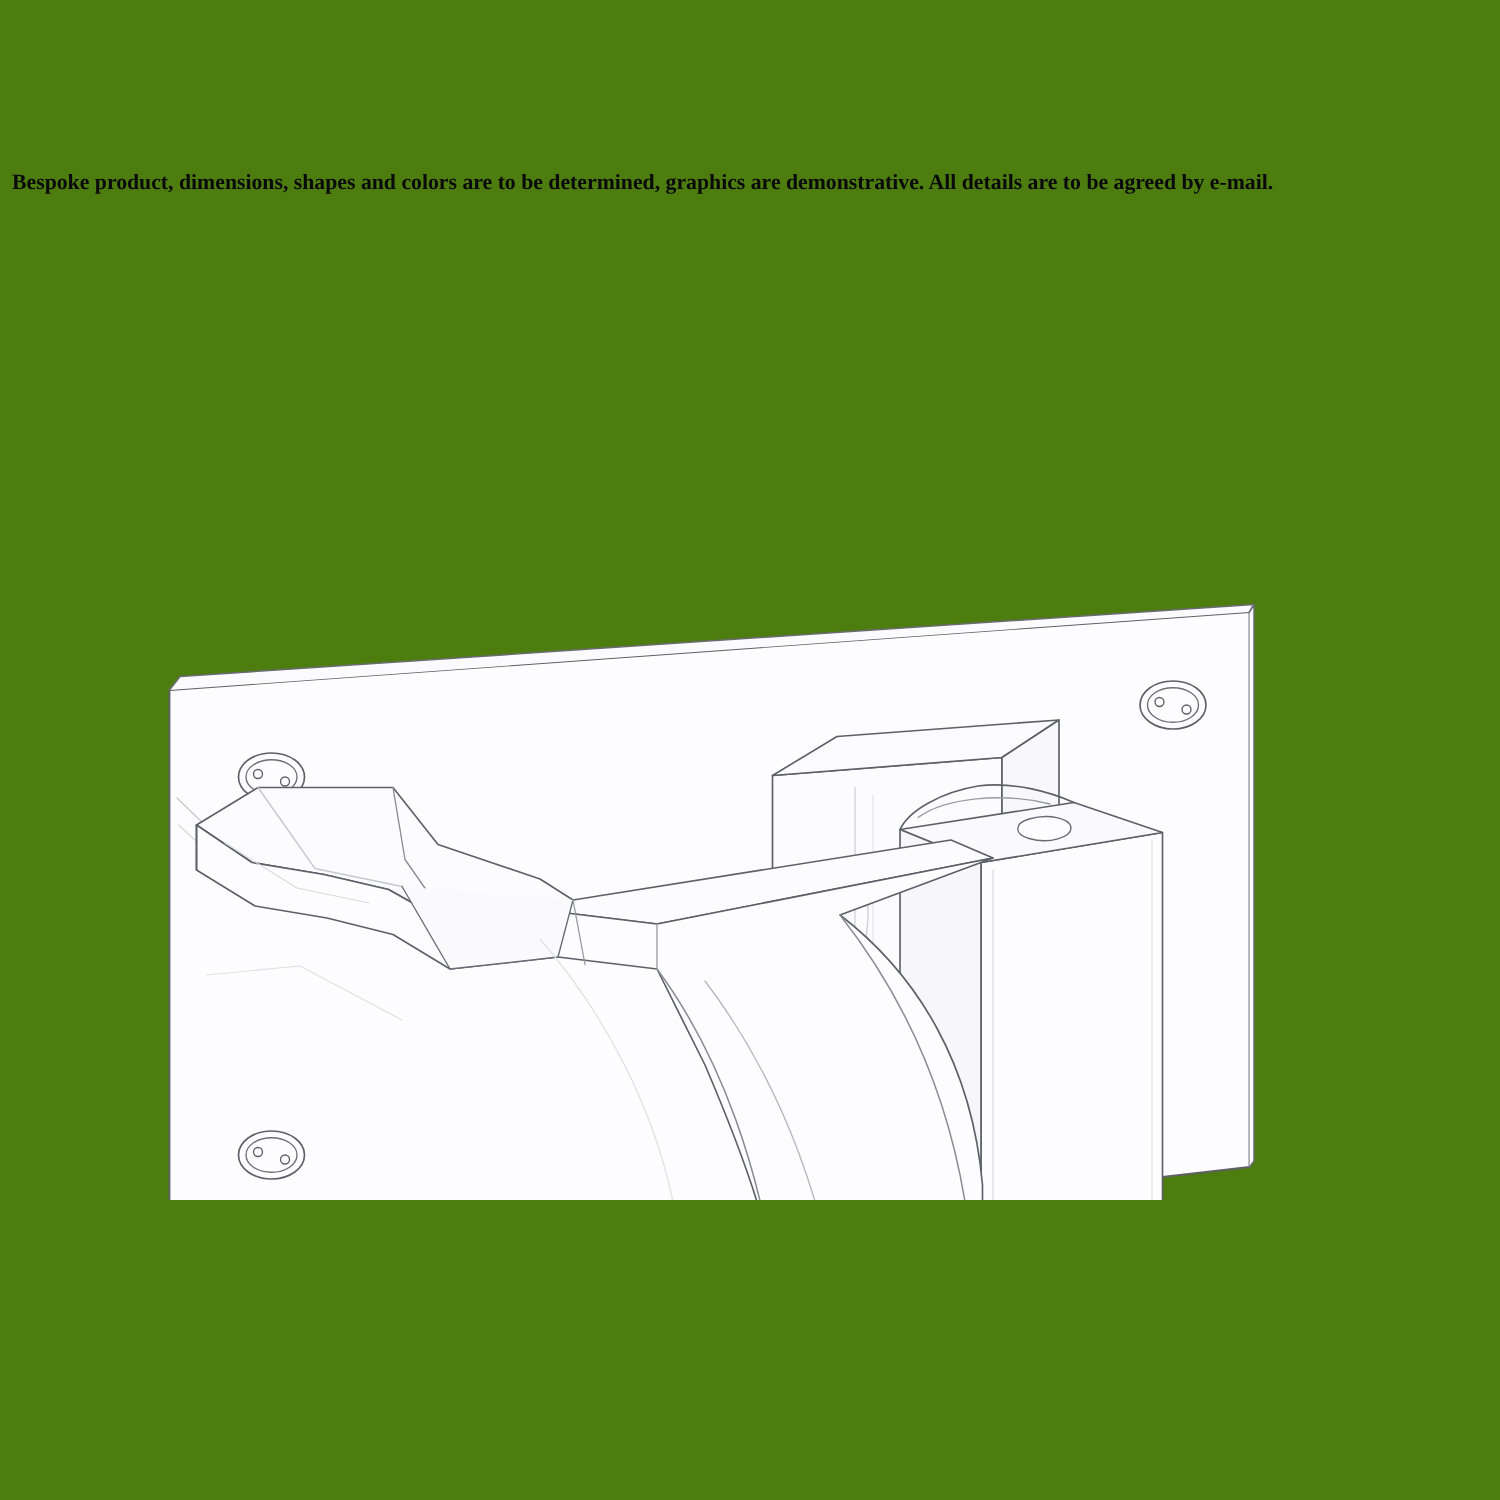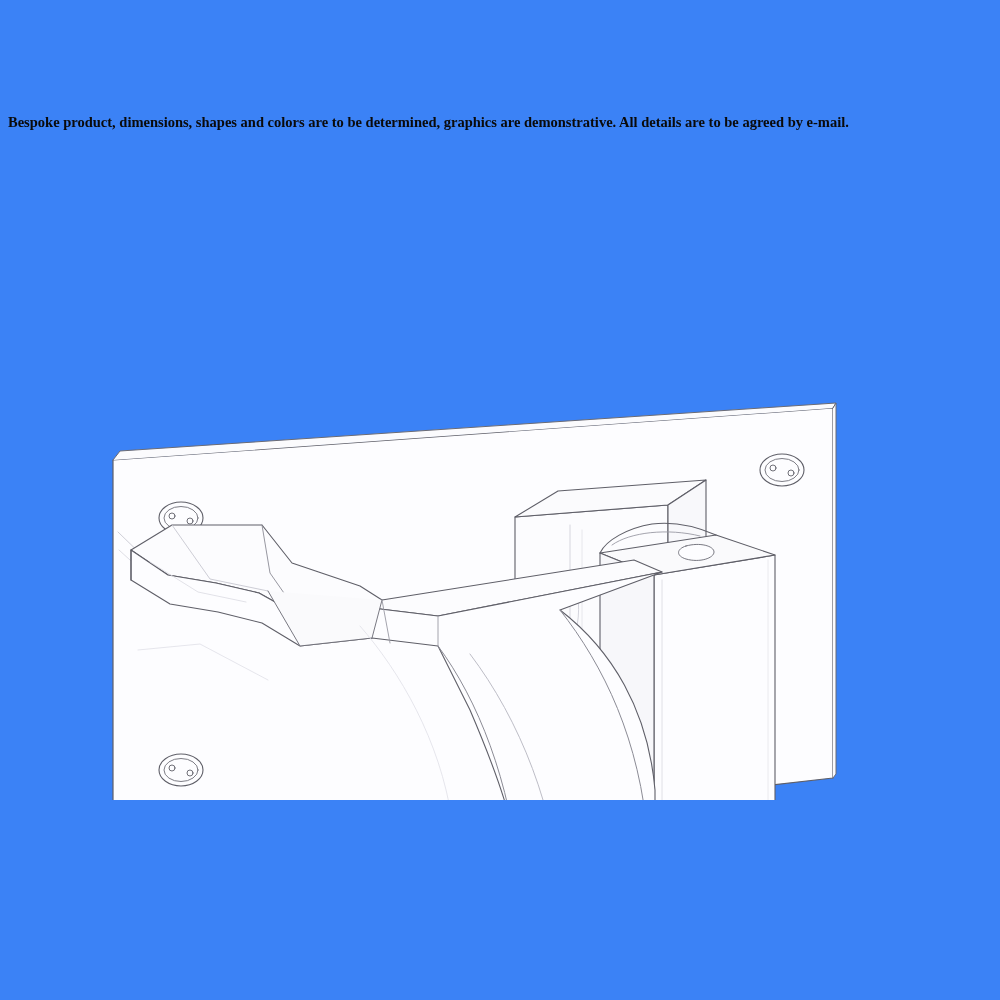--- a/index.html
+++ b/index.html
@@ -11,21 +11,21 @@
     width: 1000px;
     height: 1000px;
     overflow: hidden;
     font-family: "Liberation Serif", serif;
     color: #000000;
   }
   .page {
     position: relative;
     width: 1000px;
     height: 1000px;
-    background: #3b82f6;
+    background: #4d7c0f;
   }
   .disclaimer {
     position: absolute;
     left: 8px;
     top: 113px;
     width: 950px;
     font-family: "Liberation Serif", serif;
     font-size: 14.5px;
     font-weight: bold;
     letter-spacing: 0.0px;

